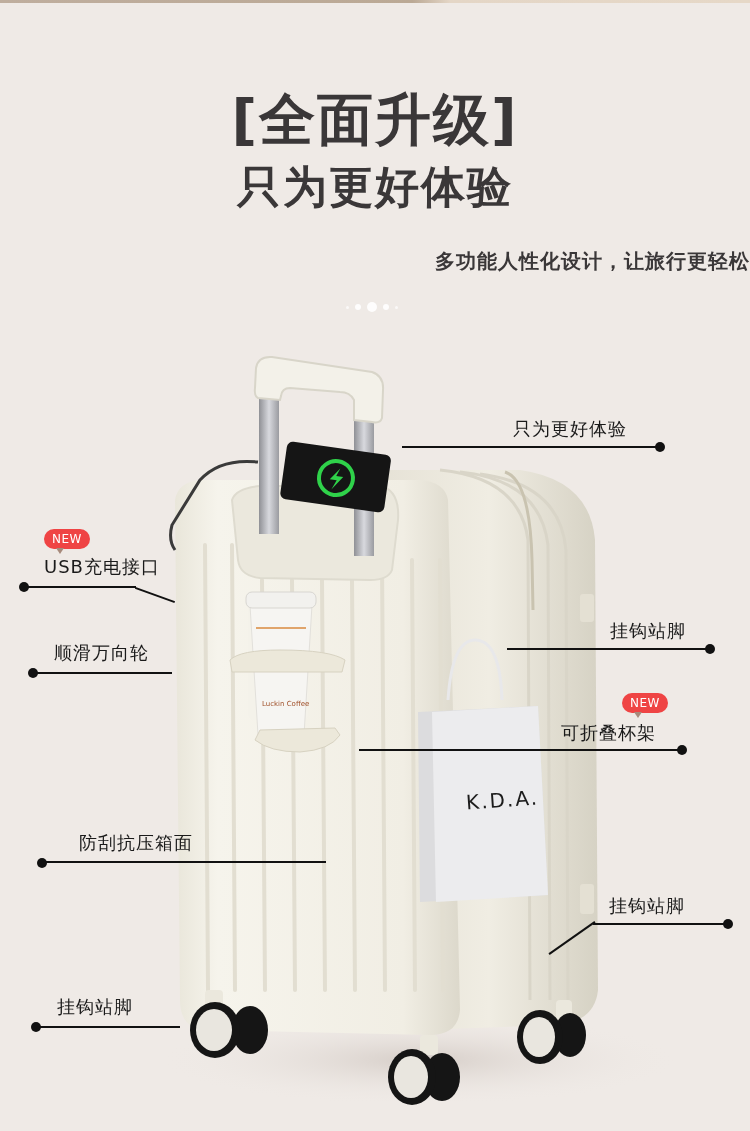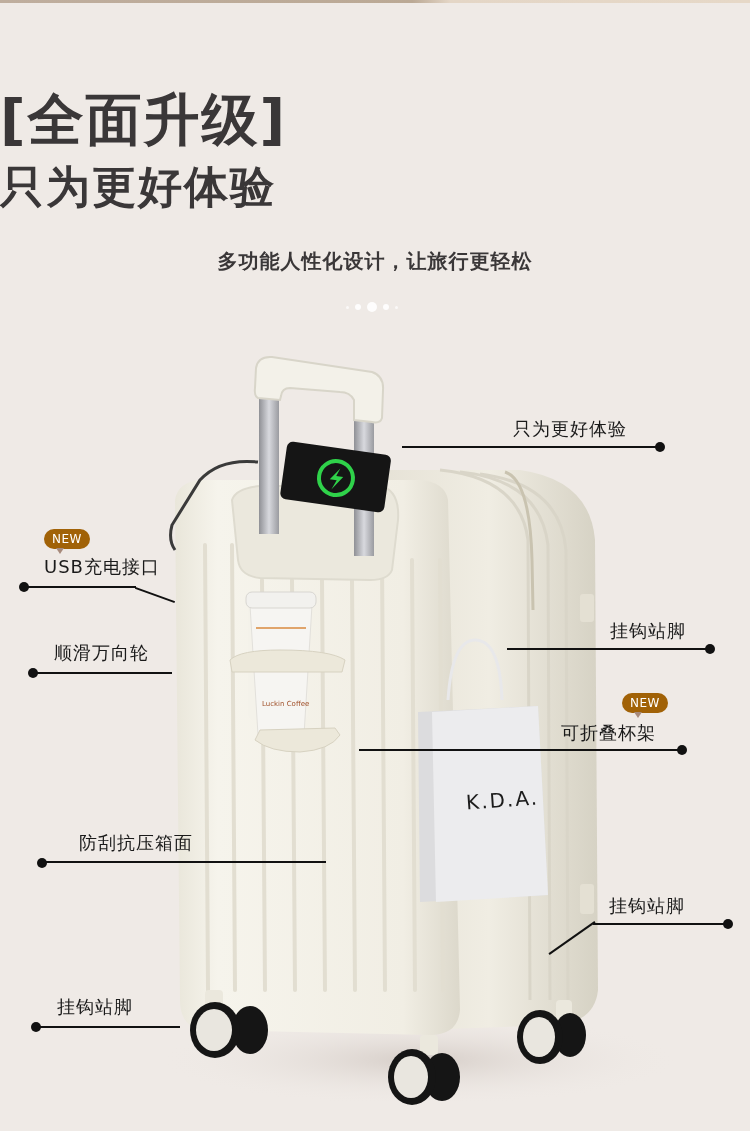--- a/index.html
+++ b/index.html
@@ -4,36 +4,36 @@
 <style>
   * { box-sizing: border-box; margin: 0; padding: 0; }
   html, body { width: 750px; height: 1131px; overflow: hidden; }
   body {
     background: #efeae6;
     font-family: "DejaVu Sans", "Liberation Sans", sans-serif;
     position: relative;
   }
   .topbar { position:absolute; left:0; top:0; width:750px; height:3px;
     background: linear-gradient(90deg,#bfae9e 0%,#bba995 55%,#e4d6c6 60%,#e6d8c7 100%); }
-  .title1, .title2 { position:absolute; left:0; width:750px; text-align:left;
+  .title1, .title2 { position:absolute; left:0; width:750px; text-align:center;
     color:#3a3738; font-weight:bold; letter-spacing:2px; }
   .title1 { top:88px; font-size:56px; line-height:64px; }
   .title2 { top:155px; font-size:44px; line-height:64px; }
-  .subtitle { position:absolute; top:248px; left:0; width:750px; text-align:center;
+  .subtitle { position:absolute; top:248px; left:0; width:750px; text-align:right;
     font-size:20px; font-weight:bold; color:#3a3738; letter-spacing:1px; }
   .dots { position:absolute; top:302px; left:346px; display:flex; align-items:center; gap:6px; }
   .dot { width:6px; height:6px; border-radius:50%; background:#fff; opacity:.9; }
   .dot.small { width:3px; height:3px; opacity:.7; }
   .dot.active { width:10px; height:10px; }
 
   
   .scene { position:absolute; left:0; top:0; width:750px; height:1131px; }
   .label { position:absolute; font-size:18px; color:#1a1a1a; white-space:nowrap; letter-spacing:1px; }
   .badge { position:absolute; height:20px; padding:0 8px; border-radius:10px;
-    background:#a16207; color:#fff; font-size:12px; line-height:20px; letter-spacing:.5px; }
+    background:#ef4444; color:#fff; font-size:12px; line-height:20px; letter-spacing:.5px; }
   .badge::after { content:""; position:absolute; left:12px; bottom:-5px;
     border-left:4px solid transparent; border-right:4px solid transparent; border-top:6px solid #a78a7b; }
   .line { position:absolute; height:2px; background:#111; }
   .pin { position:absolute; width:10px; height:10px; border-radius:50%; background:#111; }
   .bagtext { position:absolute; font-size:20px; color:#1c1c1c; letter-spacing:2px; transform:rotate(-4deg); }
 </style>
 </head>
 <body>
 
 <div class="topbar"></div>

